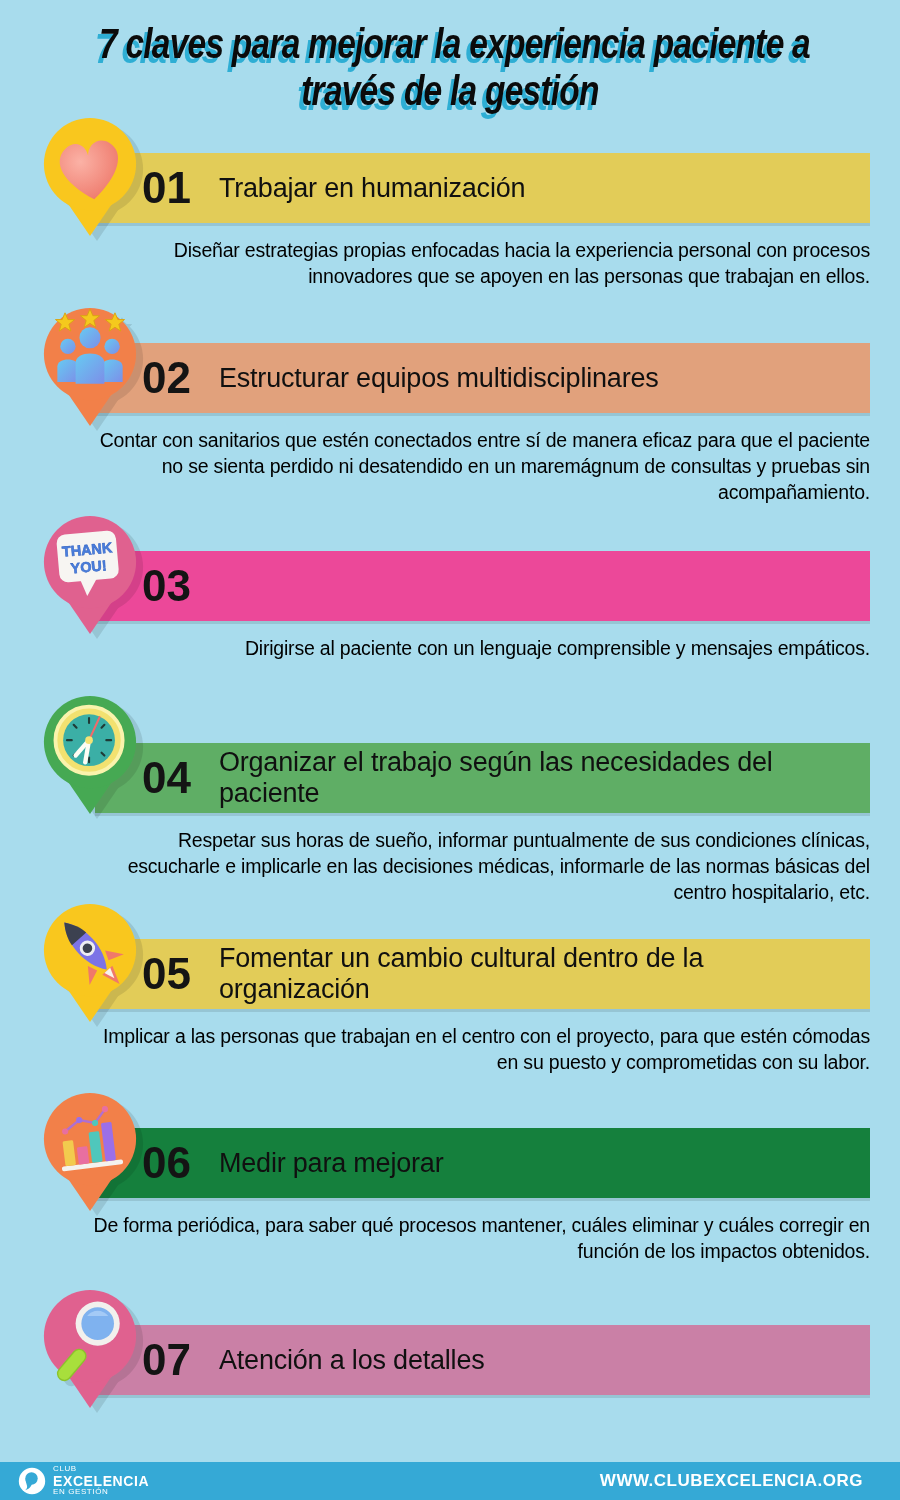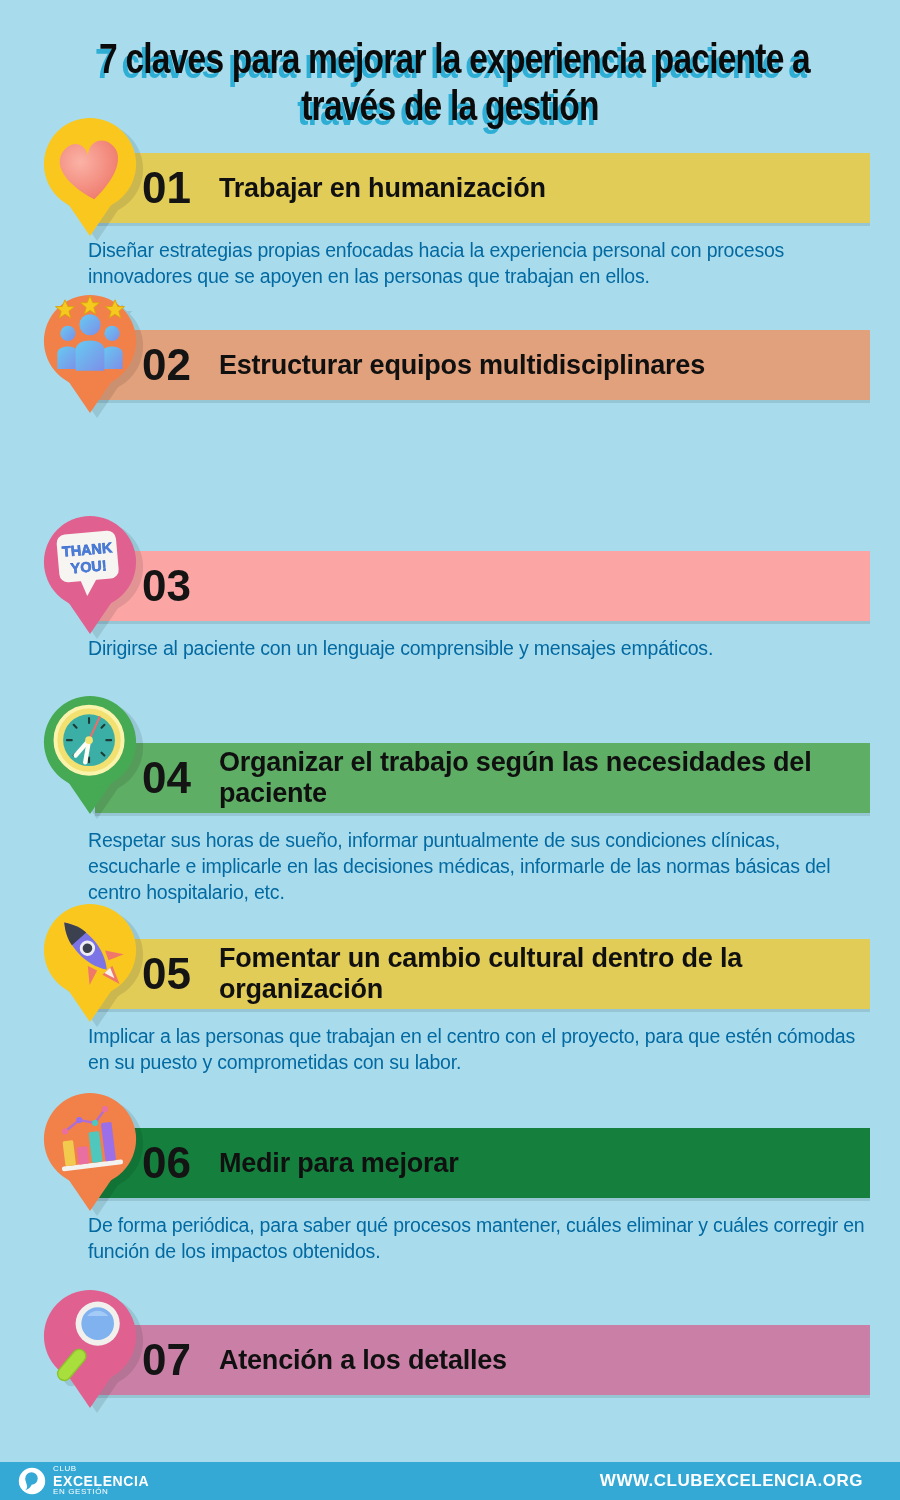--- a/index.html
+++ b/index.html
@@ -3,46 +3,46 @@
 <meta charset="utf-8">
 <style>
   html,body{margin:0;padding:0;}
   .page{
     position:relative; width:900px; height:1500px; overflow:hidden;
     background:#A8DCED;
     font-family:"Liberation Sans","DejaVu Sans",sans-serif;
     color:#161616;
   }
   
-  .title-wrap{ padding-top:35px; }
+  .title-wrap{ padding-top:20px;font-style:italic; }
   .title-line{
     white-space:nowrap; text-align:center; line-height:47px;
     font-size:43px; font-weight:700; letter-spacing:-1px; color:#0B0B0B;
     transform:scaleX(0.78); transform-origin:50% 50%;
     text-shadow:-5px 5px 0 #2EAED4;
   }
   
   .item{ position:absolute; left:0; right:0; }
-  .i1{top:153px}.i2{top:330px}.i3{top:551px}.i4{top:731px}.i5{top:939px}.i6{top:1128px}.i7{top:1325px}
+  .i1{top:153px}.i2{top:343px}.i3{top:551px}.i4{top:731px}.i5{top:939px}.i6{top:1128px}.i7{top:1325px}
   .banner{
     margin:0 30px 0 95px; min-height:70px; box-sizing:border-box;
     display:flex; align-items:center; padding:4px 24px 4px 47px;
     box-shadow:0 3px 0 rgba(0,0,0,0.10);
   }
   .num{
     font-size:44px; font-weight:700; letter-spacing:0px; color:#141414;
     margin-right:28px; line-height:1;text-align:right;
   }
   .btitle{
-    font-size:27px; font-weight:700; line-height:31px; color:#101010;
+    font-size:27px; font-weight:400; line-height:31px; color:#101010;
     max-width:650px; letter-spacing:-0.2px;
   }
   .desc{
     margin:14px 14px 0 88px; width:782px; box-sizing:border-box;
-    font-size:19.5px; line-height:26px; letter-spacing:-0.2px; color:#0369a1;
+    font-size:19.5px; line-height:26px; letter-spacing:-0.2px; color:#000000;text-align:right;
   }
   .pin{
     position:absolute; left:42px; top:-36px; width:96px; height:123px;
     filter:drop-shadow(7px 5px 0 rgba(0,0,0,0.10));
   }
   
   .footer{
     position:absolute; left:0; right:0; bottom:0; height:38px;
     display:flex; align-items:center; justify-content:space-between;
     padding:0 37px 0 48px; box-sizing:border-box;
@@ -103,24 +103,25 @@
       </g>
       <g fill="url(#gPeople)">
         <circle cx="27" cy="41" r="8"></circle>
         <path d="M16 78 V62 C16 52 38 52 38 62 V78 Z"></path>
         <circle cx="73" cy="41" r="8"></circle>
         <path d="M62 78 V62 C62 52 84 52 84 62 V78 Z"></path>
         <circle cx="50" cy="32" r="11"></circle>
         <path d="M35 80 V58 C35 45 65 45 65 58 V80 Z"></path>
       </g>
     </svg>
+    <p class="desc">Contar con sanitarios  que estén conectados entre sí de manera eficaz para que el paciente no se sienta perdido ni desatendido en un maremágnum de consultas y pruebas sin acompañamiento.</p>
   </section>
 
   <section class="item i3">
-    <div class="banner" style="background-color: #fca5a5; gap: 19px;">
+    <div class="banner" style="background-color: #ec4899; gap: 19px;">
       <span class="num">03</span>
     </div>
     <svg class="pin" viewBox="0 0 100 128">
       <polygon points="20,80 80,80 50,124" fill="#E0618F"></polygon>
       <circle cx="50" cy="49" r="48" fill="#E0618F"></circle>
       <g transform="rotate(-5 50 48)">
         <rect x="17" y="18" width="62" height="50" rx="9" fill="#F7F5F2"></rect>
         <polygon points="38,66 56,66 44,84" fill="#F7F5F2"></polygon>
         <text x="48" y="41" text-anchor="middle" font-size="15" font-weight="bold" fill="#4A7FDE" stroke="#3565C4" stroke-width="0.6" font-family="Liberation Sans, sans-serif">THANK</text>
         <text x="48" y="59" text-anchor="middle" font-size="15" font-weight="bold" fill="#4A7FDE" stroke="#3565C4" stroke-width="0.6" font-family="Liberation Sans, sans-serif">YOU!</text>

